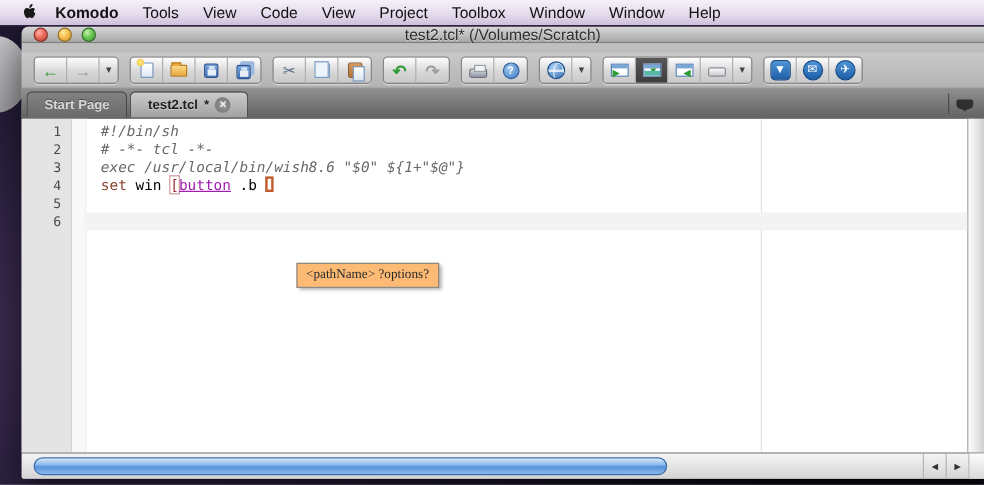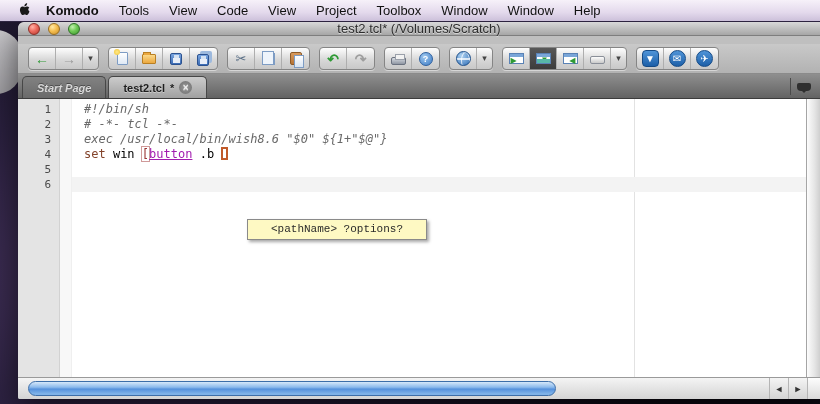--- a/index.html
+++ b/index.html
@@ -108,21 +108,21 @@
     background:linear-gradient(#8f8f8f, #636363);
     border-bottom:1px solid #3c3c3c;
     display:flex; align-items:flex-end; padding-left:4px;
   }
   .tab {
     height:22px; display:flex; align-items:center; gap:5px;
     padding:0 14px; font-size:11px; font-weight:bold;
     border:1px solid #474747; border-bottom:none; border-radius:5px 5px 0 0;
     margin-right:2px;
   }
-  .tab.inactive { background:linear-gradient(#828282,#6a6a6a); color:#d8d8d8; text-shadow:0 -1px 0 rgba(0,0,0,.4);font-style:italic; }
+  .tab.inactive { background:linear-gradient(#828282,#6a6a6a); color:#d8d8d8; text-shadow:0 -1px 0 rgba(0,0,0,.4); }
   .tab.active { background:linear-gradient(#cccccc,#a0a0a0); color:#1e1e1e; text-shadow:0 1px 0 rgba(255,255,255,.35); }
   .tab-close { width:13px; height:13px; border-radius:50%; background:radial-gradient(#9a9a9a,#6e6e6e); color:#efefef; font-size:10px; line-height:13px; text-align:center; font-weight:bold; }
   .tab-dropdown { position:absolute; right:4px; top:4px; width:26px; height:17px; border-left:1px solid #4a4a4a; display:flex; align-items:center; justify-content:center; }
   .tab-dd-shape { width:14px; height:8px; background:#2f2f2f; border-radius:2px 2px 4px 4px; position:relative; }
   .tab-dd-shape::after { content:""; position:absolute; left:4px; bottom:-5px; border:3px solid transparent; border-top-color:#2f2f2f; }
 
   
   .editor { position:absolute; left:0; top:77px; right:0; bottom:22px; background:#fff; display:flex; }
   .gutter { width:42px; background:#e4e4e4; border-right:1px solid #d2d2d2; padding-top:3px; }
   .gutter .ln { font-family:"DejaVu Sans Mono", monospace; font-size:11px; line-height:15px; color:#4a4a4a; text-align:right; padding-right:8px; }
@@ -135,23 +135,23 @@
   .kw { color:#84442c; }
   .brace { color:#993333; border:1px solid #d09a9a; margin:0 -1px; }
   .cmdlink { color:#a21caf; text-decoration:underline; }
   .caretbox { display:inline-block; width:7px; height:13px; border:2px solid #c05a2a; vertical-align:-2px; background:#fff; }
 
   .vscroll { width:14px; background:linear-gradient(to right,#fdfdfd,#e4e4e4 60%,#cfcfcf); border-left:1px solid #a5a5a5; }
 
   
   .tooltip {
     position:absolute; left:175px; top:120px;
-    background:#fef9c3; border:1px solid #8a8a8a; box-shadow:2px 2px 3px rgba(0,0,0,.35);
-    font-family:Liberation Mono, monospace; font-size:11px; color:#2a2a2a;
-    padding:2px 23px; white-space:pre; z-index:5;
+    background:#fdba74; border:1px solid #8a8a8a; box-shadow:2px 2px 3px rgba(0,0,0,.35);
+    font-family:Liberation Serif, serif; font-size:11px; color:#2a2a2a;
+    padding:2px 7px; white-space:pre; z-index:5;
   }
 
   
   .hscroll {
     position:absolute; left:0; right:0; bottom:0; height:22px;
     background:linear-gradient(#f4f4f4,#d4d4d4); border-top:1px solid #9a9a9a;
     display:flex; align-items:center;
   }
   .hthumb {
     position:absolute; left:10px; top:3px; width:528px; height:15px; border-radius:8px;

